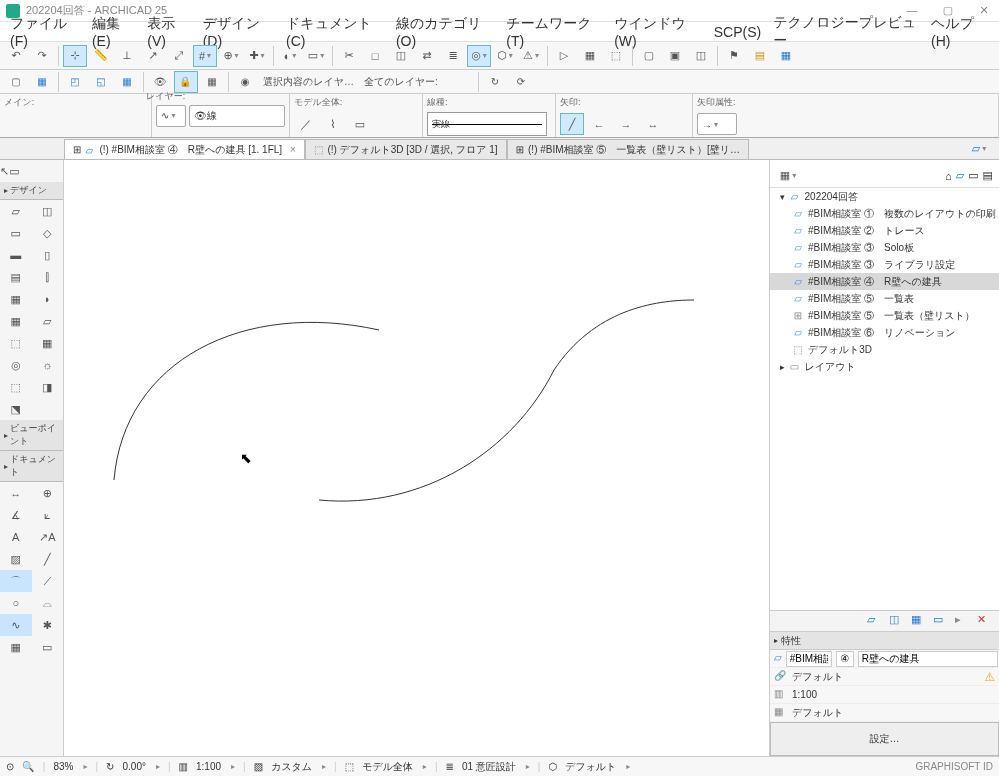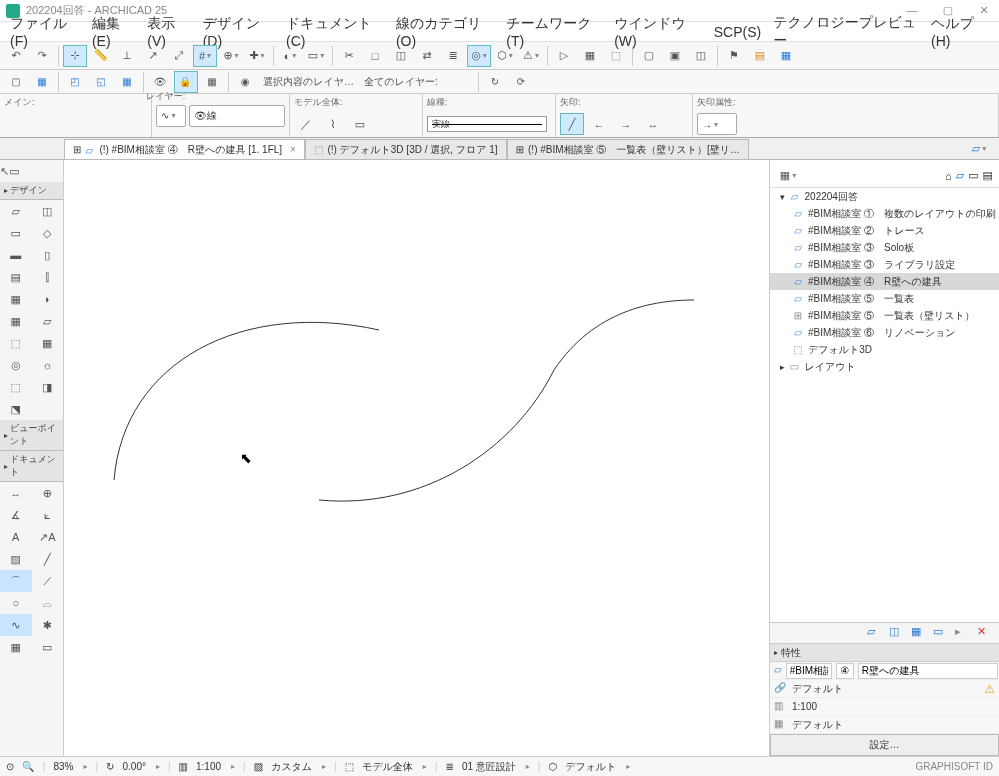--- a/index.html
+++ b/index.html
@@ -20,21 +20,21 @@
 
   .toolbar2 { height: 24px; background: #f7f7f7; border-bottom: 1px solid #ccc; display: flex; align-items: center; padding: 0 4px; gap: 2px; font-size: 10px; }
   .tb2-label { padding: 0 4px; color: #555; }
 
   .infobox-row { height: 44px; background: #f7f7f7; border-bottom: 1px solid #aaa; display: flex; align-items: flex-end; }
   .info-sect { border-right: 1px solid #ccc; height: 100%; display: flex; flex-direction: column; }
   .info-label { font-size: 9px; color: #666; padding: 2px 4px; }
   .info-body { flex: 1; display: flex; align-items: center; padding: 0 4px; gap: 3px; }
   .info-btn { height: 22px; padding: 0 5px; background: #fff; border: 1px solid #aaa; border-radius: 2px; font-size: 10px; display: flex; align-items: center; }
   .info-drop { height: 22px; background: #fff; border: 1px solid #aaa; border-radius: 2px; font-size: 10px; display: flex; align-items: center; padding: 0 4px; }
-  .line-sample { width: 120px; height: 16px; background: #fff; border: 1px solid #999; display: flex; align-items: center; position: relative; }
+  .line-sample { width: 120px; height: 24px; background: #fff; border: 1px solid #999; display: flex; align-items: center; position: relative; }
   .line-sample::after { content:""; flex:1; height:1px; background:#000; margin: 0 4px; }
 
   .tabstrip { height: 22px; background: #f0f0f0; border-bottom: 1px solid #bbb; display: flex; align-items: flex-end; padding-left: 64px; }
   .tabstrip .tab { height: 20px; padding: 2px 8px; font-size: 10px; border: 1px solid #bbb; border-bottom: none; background: #e8e8e8; display: flex; align-items: center; gap: 4px; margin-right: 0; }
   .tabstrip .tab.active { background: #fff; }
   .tabstrip .tab .fp-icon { width: 10px; height: 10px; }
   .tabstrip .tab .close-x { color: #888; margin-left: 4px; }
   .tabstrip .nav-end { margin-left: auto; display: flex; gap: 3px; padding-right: 8px; }
 
   .main { position: absolute; top: 160px; bottom: 20px; left: 0; right: 0; display: flex; }
@@ -61,21 +61,21 @@
   .icon-row .ic.blue { color:#2a7ad9; }
   .icon-row .ic.red { color:#c33; }
 
   .prop-panel { background: #f7f7f7; }
   .prop-title { height: 18px; background: #e4e4e4; border-bottom:1px solid #ccc; display:flex; align-items:center; padding:0 4px; font-size:10px;}
   .prop-title::before { content:"▸"; font-size:8px; margin-right:3px;}
   .prop-row { height: 18px; display:flex; align-items:center; padding: 0 4px; gap:4px; font-size:10px; border-bottom:1px solid #eee;}
   .prop-row .pic { width:14px; height:14px; color:#888;}
   .prop-sel { flex:1; background:#fff; border:1px solid #ccc; height:16px; padding:0 3px; font-size:10px;}
   .prop-warn { margin-left:auto; color:#e6a400; font-size:12px;}
-  .btn-settings { width: 100%; height:22px; background:#eee; border:1px solid #bbb; font-size:10px; text-align:right; display:flex; align-items:center; justify-content:center;}
+  .btn-settings { width: 100%; height:34px; background:#eee; border:1px solid #bbb; font-size:10px; text-align:right; display:flex; align-items:center; justify-content:center;}
 
   .statusbar { position:absolute; bottom:0; left:0; right:0; height:20px; background:#f7f7f7; border-top:1px solid #ccc; display:flex; align-items:center; padding:0 6px; font-size:10px; gap:8px;}
   .statusbar .st-sep { color:#ccc; }
   .statusbar .brand { margin-left:auto; font-size:10px; color:#888;}
 
   .chev { font-size:8px; color:#888; margin-left:2px;}
 </style>
 </head>
 <body>
 

